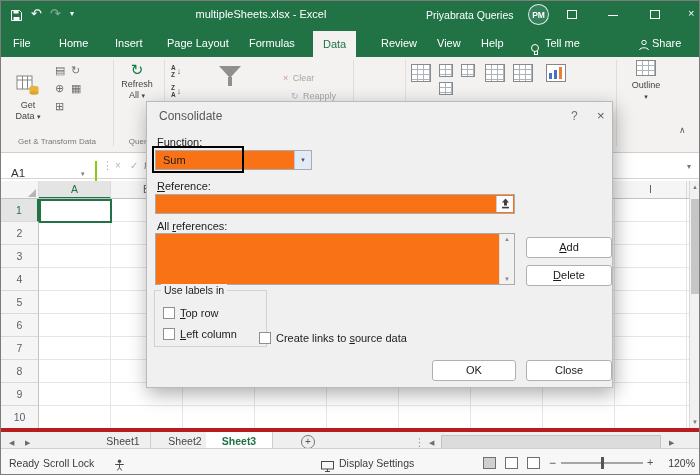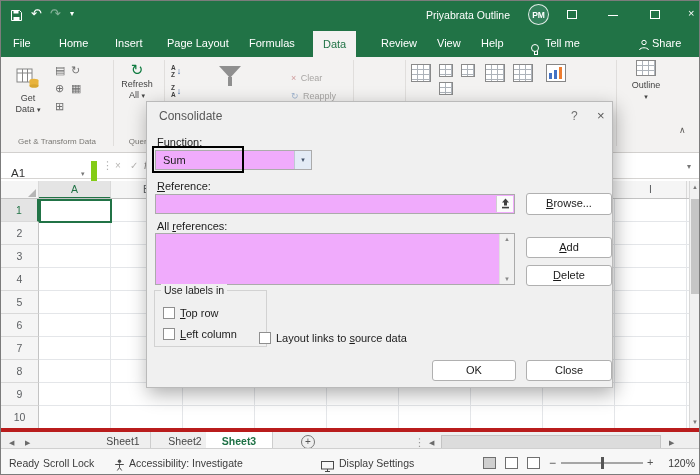--- a/index.html
+++ b/index.html
@@ -31,21 +31,21 @@
   .scol{display:flex;flex-direction:column}
   .scol b{font-size:6.5px;line-height:6.5px;color:#3f3f3f}
   .sorti{position:absolute;display:flex;align-items:center;gap:1px}
   .sa{font-size:9px;color:#2b579a;line-height:1}
   .funnel-top{width:0;height:0;border-left:11px solid transparent;border-right:11px solid transparent;border-top:12px solid #8f8f8f}
   .funnel-stem{width:4px;height:9px;background:#8f8f8f;margin:-1px auto 0}
   .disab{color:#a8a6a4;font-size:9px}
   .tbl{background-color:#fff;border:1px solid #8a8a8a;background-image:repeating-linear-gradient(to bottom,transparent 0 4px,#adb3ba 4px 5px),repeating-linear-gradient(to right,transparent 0 5px,#adb3ba 5px 6px)}
   
   .fbar{left:0;top:152px;width:100%;height:26px;background:#fff;border-bottom:1px solid #d6d4d2}
-  .nbox{position:absolute;left:0;top:8px;width:96px;height:26px;border-right:6px solid #84cc16}
+  .nbox{position:absolute;left:0;top:8px;width:96px;height:26px;border-right:2px solid #84cc16}
   
   .chead{left:0;top:180px;width:688px;height:18px;background:#f5f5f5;border-bottom:1px solid #c3c3c3;overflow:hidden}
   .hc{position:absolute;top:0;height:18px;line-height:17px;text-align:center;font-size:10.5px;color:#5c5f62;border-right:1px solid #d9d9d9}
   .hc.sel{background:#e4e4e4;color:#217346;border-bottom:2px solid #217346}
   .tri{position:absolute;right:2px;bottom:2px;width:0;height:0;border-left:8px solid transparent;border-bottom:8px solid #b5b5b5}
   
   .rh{position:absolute;left:0;width:38px;height:23px;background:#f5f5f5;border-right:1px solid #c3c3c3;border-bottom:1px solid #d9d9d9;text-align:center;font-size:10.5px;color:#5c5f62;line-height:22px}
   .rh.sel{background:#e4e4e4;color:#217346;border-right:2px solid #217346}
   .gridarea{left:38px;top:198px;width:650px;height:229px;background:repeating-linear-gradient(to right,transparent 0 71px,#e4e6e9 71px 72px),repeating-linear-gradient(to bottom,transparent 0 22px,#e4e6e9 22px 23px),#fff}
   .a1sel{left:38px;top:198px;width:73px;height:24px;border:2px solid #217346;z-index:5}
@@ -62,21 +62,21 @@
   .hthumb{position:absolute;left:440px;top:3px;width:220px;height:14px;background:#dcdcdc;border:1px solid #c4c4c4}
   
   .sbar{left:0;top:447px;width:100%;height:28px;background:#f7f7f7;border-top:1px solid #d0d0d0;z-index:10}
   .st{position:absolute;top:8px;font-size:10.5px;color:#3b3b3b;white-space:nowrap}
   .vico{position:absolute;top:8px;width:13px;height:12px;border:1px solid #6f6f6f;background:#fff}
   .vico.pressed{background:#cfcfcf}
   
   .dlg{left:145px;top:100px;width:467px;height:287px;background:#f0f0f0;border:1px solid #bababa;box-shadow:2px 6px 18px rgba(0,0,0,.32);z-index:50;font-size:11px;color:#1c1c1c}
   .dl{position:absolute;font-size:11px;color:#1c1c1c;white-space:nowrap}
   .u{text-decoration:underline}
-  .field{position:absolute;background:#f0abfc;border:1px solid #ababab}
+  .field{position:absolute;background:#f97316;border:1px solid #ababab}
   .dlg-btn{position:absolute;background:#fff;border:1px solid #b0b0b0;border-radius:3px;font-size:11px;color:#1a1a1a;text-align:center;line-height:19px}
   .cb{position:absolute;width:12px;height:12px;background:#fff;border:1px solid #8f8f8f}
   .grp{position:absolute;border:1px solid #d2d2d2}
   .grplbl{position:absolute;left:6px;top:-7px;background:#f0f0f0;padding:0 3px;font-size:10.5px;color:#1c1c1c;white-space:nowrap}
   .comboarr{position:absolute;right:0;top:0;width:17px;height:18px;background:#e3ebf6;border-left:1px solid #c0c8d4;text-align:center;font-size:7px;color:#44546b;line-height:18px}
   .hl{position:absolute;border:2px solid #000}
   .lsb{position:absolute;right:0;top:0;width:15px;height:50px;background:#f1f1f1;border-left:1px solid #e0e0e0}
 </style>
 </head>
 <body>
@@ -85,21 +85,22 @@
 
   <div class="a tbar">
     <span class="a" style="left:9px;top:7px"><svg width="13" height="13" viewBox="0 0 13 13">
           <path d="M1.5 1.5h8l2 2v8h-10z" fill="none" stroke="#fff"></path>
           <rect x="3.5" y="8" width="6" height="3.5" fill="#fff"></rect>
           <rect x="3.5" y="1.5" width="5" height="3" fill="#fff"></rect>
         </svg></span>
     <span class="a ti" style="left:30px;top:6px">↶</span>
     <span class="a ti dim" style="left:49px;top:6px">↷</span>
     <span class="a ti" style="left:69px;top:9px;font-size:8px">▾</span>
-    <div class="a uname">Priyabrata Outline</div>
+    <div class="a ttl">multipleSheets.xlsx - Excel</div>
+    <div class="a uname">Priyabrata Queries</div>
     <div class="a avatar">PM</div>
     <span class="a wbox" style="left:566px;top:9px"></span>
     <span class="a wmin" style="left:607px;top:14px"></span>
     <span class="a wbox" style="left:649px;top:9px"></span>
     <span class="a ti" style="left:687px;top:7px;font-size:11px">×</span>
   </div>
 
   <div class="a trow">
     <span class="rtab" style="left:12px">File</span>
     <span class="rtab" style="left:58px">Home</span>
@@ -113,21 +114,21 @@
     <span class="a" style="left:530px;top:9px"><span class="bulb"></span></span>
     <span class="rtab" style="left:544px">Tell me</span>
     <span class="a" style="left:637px;top:8px"><svg width="12" height="12" viewBox="0 0 12 12">
           <circle cx="6" cy="3.5" r="2.2" fill="none" stroke="#fff"></circle>
           <path d="M1.5 11c.5-3 8.5-3 9 0" fill="none" stroke="#fff"></path>
         </svg></span>
     <span class="rtab" style="left:651px">Share</span>
   </div>
 
   <div class="a ribbon">
-    <div class="a" style="left:6px;top:10px;width:42px;text-align:center">
+    <div class="a" style="left:6px;top:17px;width:42px;text-align:center">
       <span><svg width="24" height="22" viewBox="0 0 24 22">
             <rect x="1" y="2" width="15" height="13" fill="#fff" stroke="#868686"></rect>
             <line x1="1" y1="6" x2="16" y2="6" stroke="#868686"></line>
             <line x1="6.5" y1="2" x2="6.5" y2="15" stroke="#868686"></line>
             <line x1="11.5" y1="2" x2="11.5" y2="15" stroke="#868686"></line>
             <ellipse cx="18" cy="13.5" rx="4.5" ry="1.8" fill="#e8b33c"></ellipse>
             <rect x="13.5" y="13.5" width="9" height="5.5" fill="#e8b33c"></rect>
             <ellipse cx="18" cy="19" rx="4.5" ry="1.8" fill="#d8a630"></ellipse>
           </svg></span>
       <div class="btxt"><span>Get</span><br><span>Data</span> <span style="font-size:7px">▾</span></div>
@@ -159,21 +160,21 @@
           <b>Z</b>
           <b>A</b>
         </span>
         <span class="sa">↓</span>
       </div>
     <div class="a" style="left:218px;top:9px">
         <div class="funnel-top"></div>
         <div class="funnel-stem"></div>
       </div>
 
-    <div class="a" style="left:290px;top:10px">
+    <div class="a" style="left:282px;top:10px">
       <span style="font-size:9px;color:#cf9c9c">×</span>
       <span class="disab">Clear</span>
     </div>
     <div class="a" style="left:290px;top:28px">
       <span style="font-size:9px;color:#9fb4cf">↻</span>
       <span class="disab">Reapply</span>
     </div>
     <div class="rsep" style="left:352px"></div>
     <div class="rsep" style="left:404px"></div>
 
@@ -252,21 +253,20 @@
     <span class="navarr" style="left:668px;top:7px">▶</span>
   </div>
 
   <div class="a sbar">
     <span class="st" style="left:8px">Ready</span>
     <span class="st" style="left:42px">Scroll Lock</span>
     <span class="a" style="left:113px;top:8px"><svg width="11" height="12" viewBox="0 0 11 12">
           <circle cx="5.5" cy="2.2" r="1.7" fill="#4a4a4a"></circle>
           <path d="M1.2 5.5h8.6M5.5 4.5v4l-2.2 3M5.5 8.5l2.2 3" stroke="#4a4a4a" fill="none"></path>
         </svg></span>
-    <span class="st" style="left:128px">Accessibility: Investigate</span>
     <span class="a" style="left:320px;top:9px"><svg width="13" height="11" viewBox="0 0 13 11">
           <rect x="0.5" y="0.5" width="12" height="7.5" fill="none" stroke="#4a4a4a"></rect>
           <line x1="4" y1="10.5" x2="9" y2="10.5" stroke="#4a4a4a"></line>
           <line x1="6.5" y1="8" x2="6.5" y2="10.5" stroke="#4a4a4a"></line>
         </svg></span>
     <span class="st" style="left:338px">Display Settings</span>
     <span class="vico pressed" style="left:482px"></span>
     <span class="vico" style="left:504px"></span>
     <span class="vico" style="left:526px"></span>
     <span class="st" style="left:548px;top:7px;font-size:12px;color:#555">−</span>
@@ -288,40 +288,39 @@
     </div>
     <div class="hl" style="left:5px;top:44px;width:92px;height:27px"></div>
 
     <label class="dl" style="left:10px;top:78px"><span class="u">R</span><span>eference:</span></label>
     <div class="field" style="left:8px;top:92px;width:360px;height:20px">
       <span style="position:absolute;right:1px;top:1px;width:17px;height:16px;background:#fbfbfb;border-left:1px solid #d0d0d0;text-align:center"><svg width="11" height="11" viewBox="0 0 11 11" style="margin-top:2px">
             <path d="M5.5 0.5 9 4.5H7v3H4v-3H2z" fill="#3f3f3f"></path>
             <rect x="2" y="8.8" width="7" height="1.6" fill="#3f3f3f"></rect>
           </svg></span>
     </div>
-    <div class="dlg-btn" style="left:379px;top:91px;width:86px;height:22px"><span class="u">B</span><span>rowse...</span></div>
 
     <label class="dl" style="left:10px;top:118px"><span>All </span><span class="u">r</span><span>eferences:</span></label>
     <div class="field" style="left:8px;top:131px;width:360px;height:52px">
       <div class="lsb">
         <span style="position:absolute;left:0;top:2px;width:14px;text-align:center;font-size:6px;color:#8a8a8a">▲</span>
         <span style="position:absolute;left:0;bottom:2px;width:14px;text-align:center;font-size:6px;color:#8a8a8a">▼</span>
       </div>
     </div>
     <div class="dlg-btn" style="left:379px;top:163px;width:86px;height:21px"><span class="u">D</span><span>elete</span></div>
     <div class="dlg-btn" style="left:379px;top:135px;width:86px;height:21px"><span class="u">A</span><span>dd</span></div>
 
     <div class="grp" style="left:7px;top:188px;width:113px;height:57px">
       <span class="grplbl">Use labels in</span>
       <span class="cb" style="left:8px;top:16px"></span>
       <label class="dl" style="left:25px;top:16px"><span class="u">T</span><span>op row</span></label>
       <span class="cb" style="left:8px;top:37px"></span>
       <label class="dl" style="left:25px;top:37px"><span class="u">L</span><span>eft column</span></label>
     </div>
 
     <span class="cb" style="left:112px;top:230px"></span>
-    <label class="dl" style="left:129px;top:230px"><span>Layout links to </span><span class="u">s</span><span>ource data</span></label>
+    <label class="dl" style="left:129px;top:230px"><span>Create links to </span><span class="u">s</span><span>ource data</span></label>
 
     <div class="dlg-btn" style="left:379px;top:258px;width:86px;height:21px">Close</div>
     <div class="dlg-btn" style="left:285px;top:258px;width:84px;height:21px">OK</div>
   </div>
 
 </div>
 
 </body></html>

